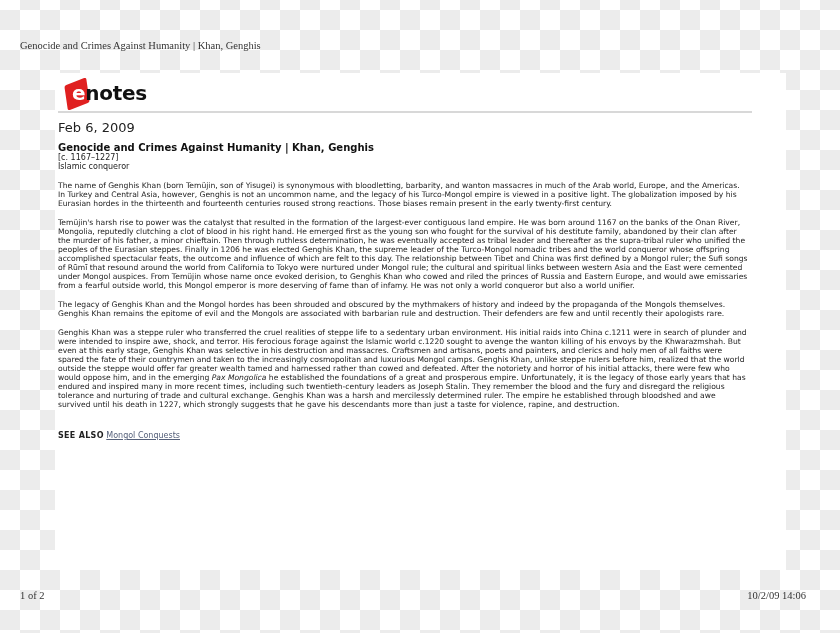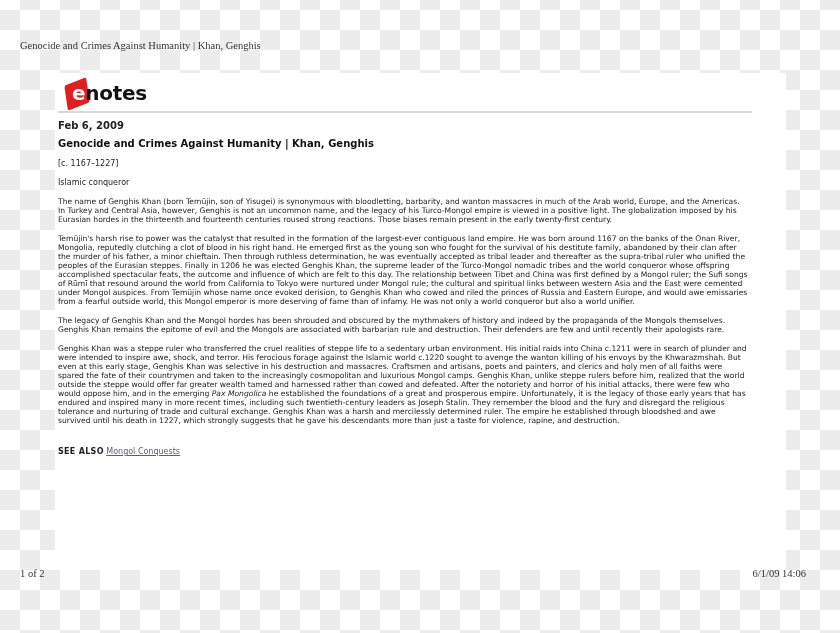--- a/index.html
+++ b/index.html
@@ -28,21 +28,21 @@
       position: absolute;
       left: 20px;
       right: 34px;
       font-family: "Liberation Serif", "DejaVu Serif", serif;
       font-size: 10.5px;
       color: #333;
       display: flex;
       justify-content: space-between;
     }
     .print-header { top: 40px; }
-    .print-footer { top: 568px; gap: 25px; }
+    .print-footer { top: 590px; gap: 25px; }
 
     .page {
       position: absolute;
       left: 55px;
       top: 73px;
       width: 731px;
       height: 497px;
       background: #ffffff;
     }
     .content {
@@ -83,34 +83,33 @@
       font-family: "DejaVu Sans", sans-serif;
       font-weight: bold;
       font-size: 20px;
       letter-spacing: -0.3px;
       color: #111;
     }
     .logo-text .e {
       color: #ffffff;
     }
     .date {
-      font-size: 10px;
-      font-weight: bold;
+      font-size: 13px;
+      font-weight: normal;
       margin-top: 7px;
       color: #222;
     }
     .title {
       font-size: 10px;
       font-weight: bold;
       margin-top: 7px;
       color: #111;
     }
     .dates-range, .role {
       font-size: 8px;
-      margin-top: 10px;
       color: #222;
     }
     p.body {
       font-size: 7.6px;
       line-height: 9px;
       margin: 10px 0 0 0;
       color: #222;
       width: 690px;
     }
     p.body em { }
@@ -155,14 +154,14 @@
 
     <div class="see-also">
       <span class="label">SEE ALSO</span>
       <a href="#">Mongol Conquests</a>
     </div>
   </div>
 </div>
 
 <div class="print-footer">
   <span>1 of 2</span>
-  <span>6/1/09 14:06</span>
+  <span>10/2/09 14:06</span>
 </div>
 
 </body></html>

